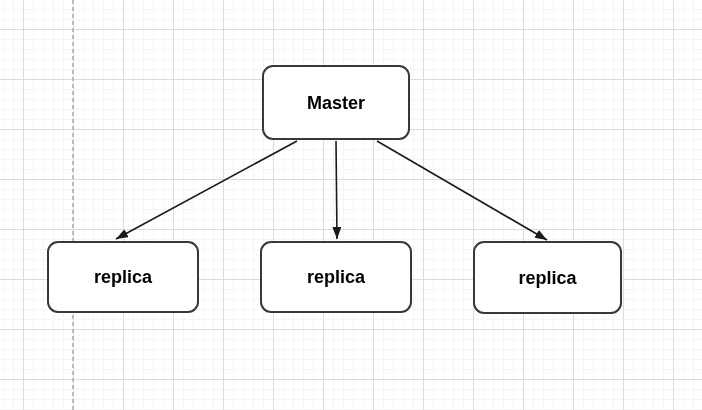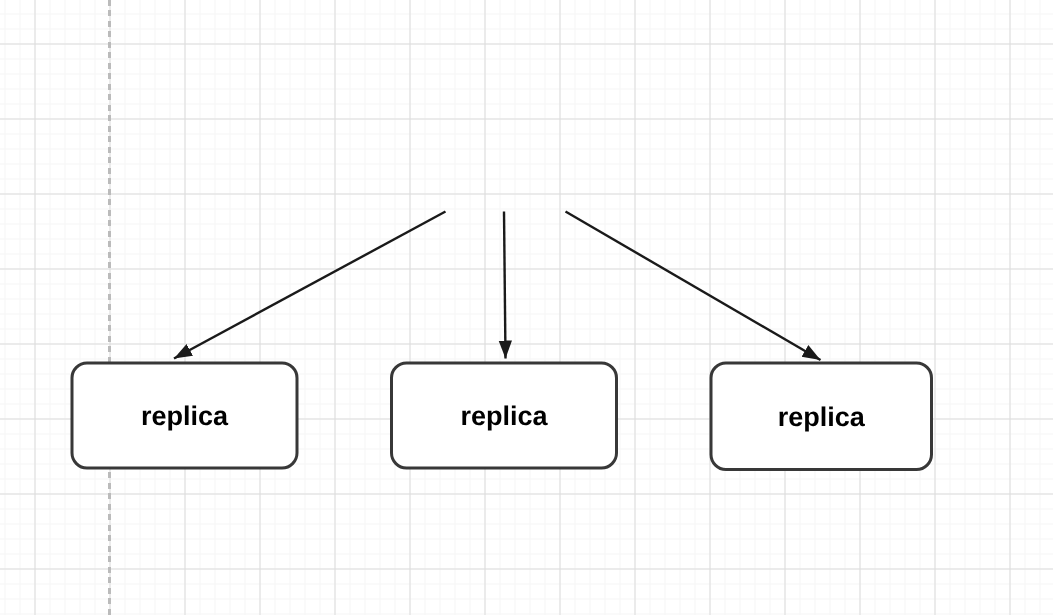--- a/index.html
+++ b/index.html
@@ -83,20 +83,23 @@
       </marker>
     </defs>
     <g>
         <line x1="297" y1="141" x2="116" y2="239" stroke="#1a1a1a" stroke-width="1.6" marker-end="url(#arrowhead)"></line>
         <line x1="336" y1="141" x2="337" y2="239" stroke="#1a1a1a" stroke-width="1.6" marker-end="url(#arrowhead)"></line>
         <line x1="377" y1="141" x2="547" y2="240" stroke="#1a1a1a" stroke-width="1.6" marker-end="url(#arrowhead)"></line>
       </g>
   </svg>
 
   <div class="nodes-layer">
+      <div class="node" style="left: 262px; top: 65px; width: 148px; height: 75px; border-radius: 11px; border-width: 2px;">
+        <span class="node-label">Master</span>
+      </div>
       <div class="node" style="left: 47px; top: 241px; width: 152px; height: 72px; border-radius: 11px; border-width: 2px;">
         <span class="node-label">replica</span>
       </div>
       <div class="node" style="left: 260px; top: 241px; width: 152px; height: 72px; border-radius: 11px; border-width: 2px;">
         <span class="node-label">replica</span>
       </div>
       <div class="node" style="left: 473px; top: 241px; width: 149px; height: 73px; border-radius: 11px; border-width: 2px;">
         <span class="node-label">replica</span>
       </div>
     </div>

